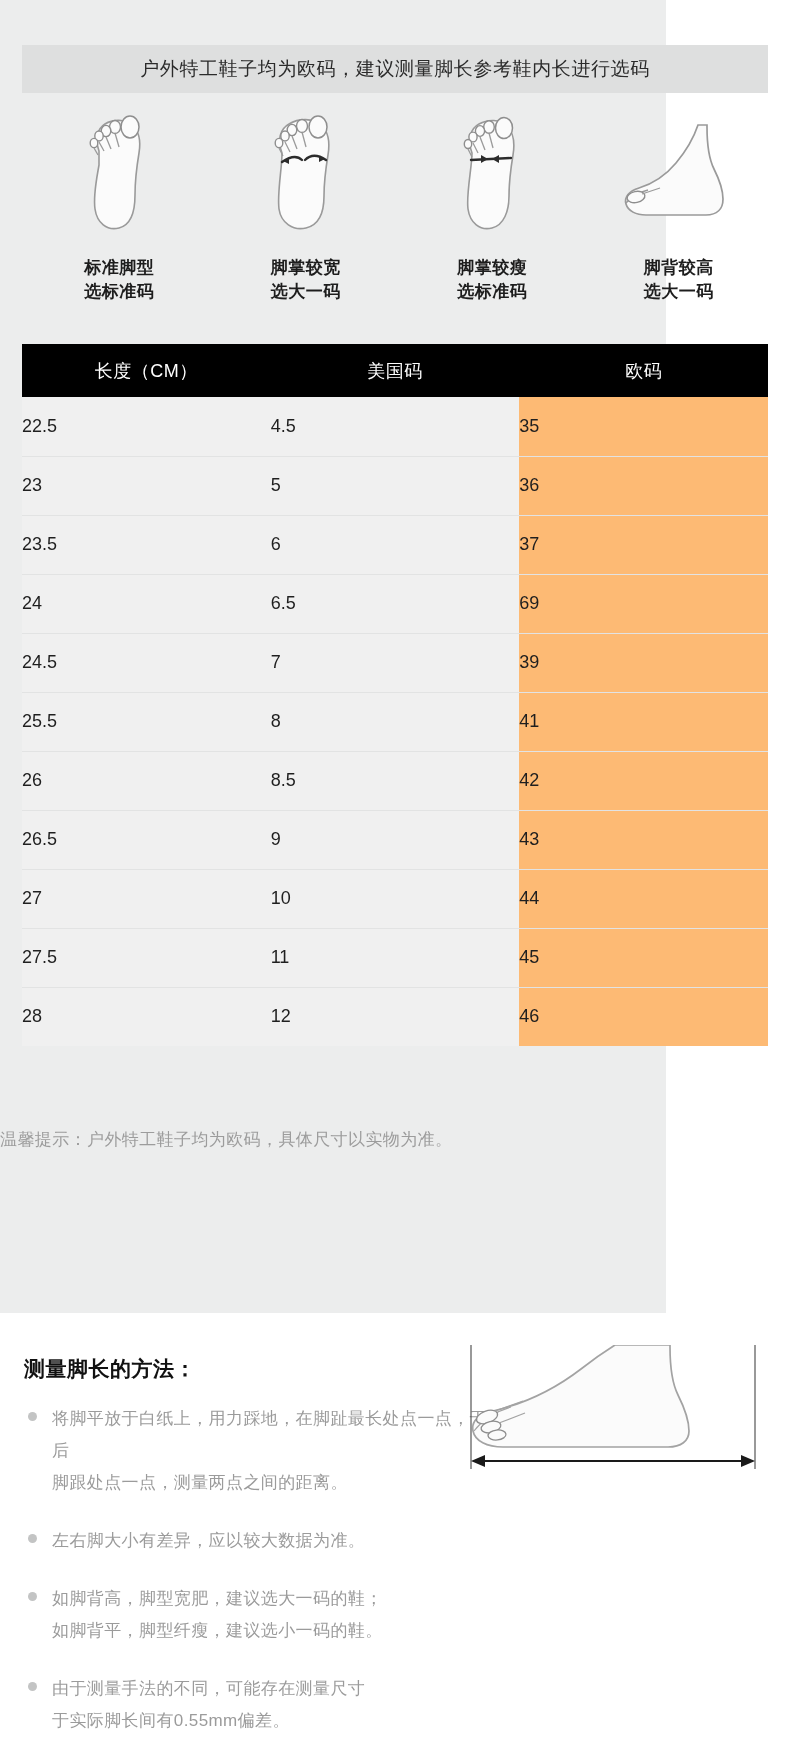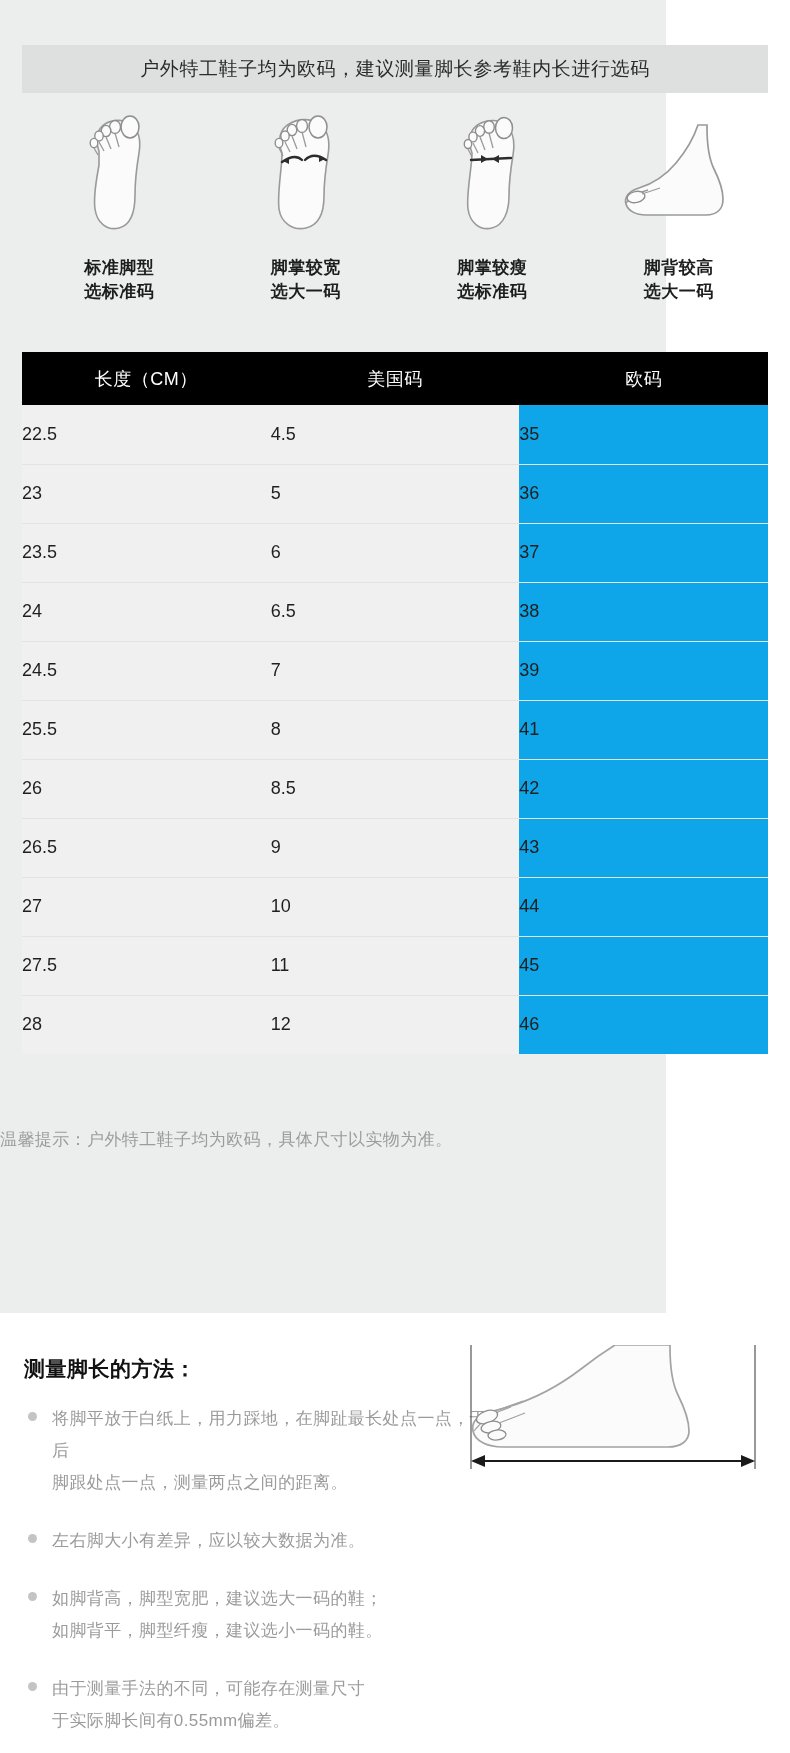--- a/index.html
+++ b/index.html
@@ -71,21 +71,21 @@
     line-height: 24px;
     color: #1d1d1d;
     font-weight: bold;
     letter-spacing: 0.5px;
     margin-left: 8px;
   }
 
   
   .size-table {
     position: absolute;
-    left: 22px; top: 352px;
+    left: 22px; top: 344px;
     width: 746px;
     border-collapse: collapse;
     table-layout: fixed;
   }
   .size-table th {
     background: #000000;
     color: #ffffff;
     font-size: 18px;
     font-weight: normal;
     height: 53px;
@@ -95,21 +95,21 @@
     height: 59px;
     text-align: left;
     font-size: 18px;
     color: #1f1f1f;
     background: #f0f0f0;
     border-bottom: 1px solid #e2e3e3;
   }
   .size-table tr:last-child td { border-bottom: none; }
   .size-table td.eu-col,
   .size-table th.eu-col { }
-  .size-table td.eu-col { background: #0ea5e9; }
+  .size-table td.eu-col { background: #fdba74; }
 
   .table-note {
     position: absolute;
     left: 0; top: 1128px;
     width: 790px;
     text-align: left;
     font-size: 17px;
     color: #9c9c9c;
     letter-spacing: 0.4px;
   }
@@ -291,21 +291,21 @@
           <td class="eu-col">36</td>
         </tr>
         <tr>
           <td>23.5</td>
           <td>6</td>
           <td class="eu-col">37</td>
         </tr>
         <tr>
           <td>24</td>
           <td>6.5</td>
-          <td class="eu-col">38</td>
+          <td class="eu-col">69</td>
         </tr>
         <tr>
           <td>24.5</td>
           <td>7</td>
           <td class="eu-col">39</td>
         </tr>
         <tr>
           <td>25.5</td>
           <td>8</td>
           <td class="eu-col">41</td>

